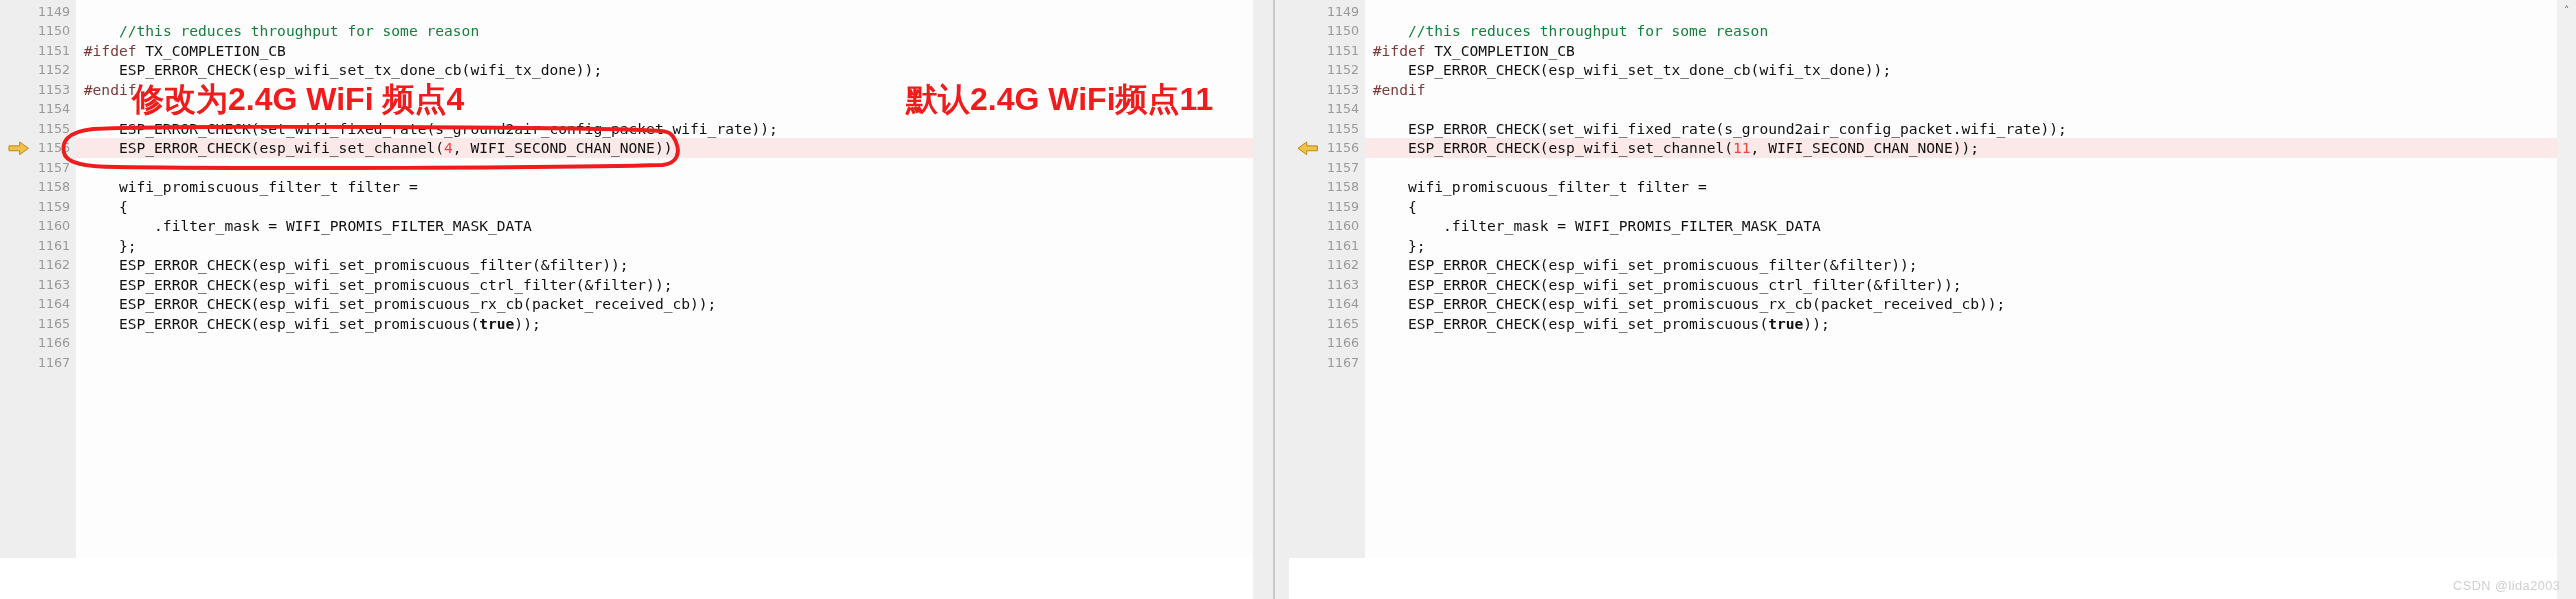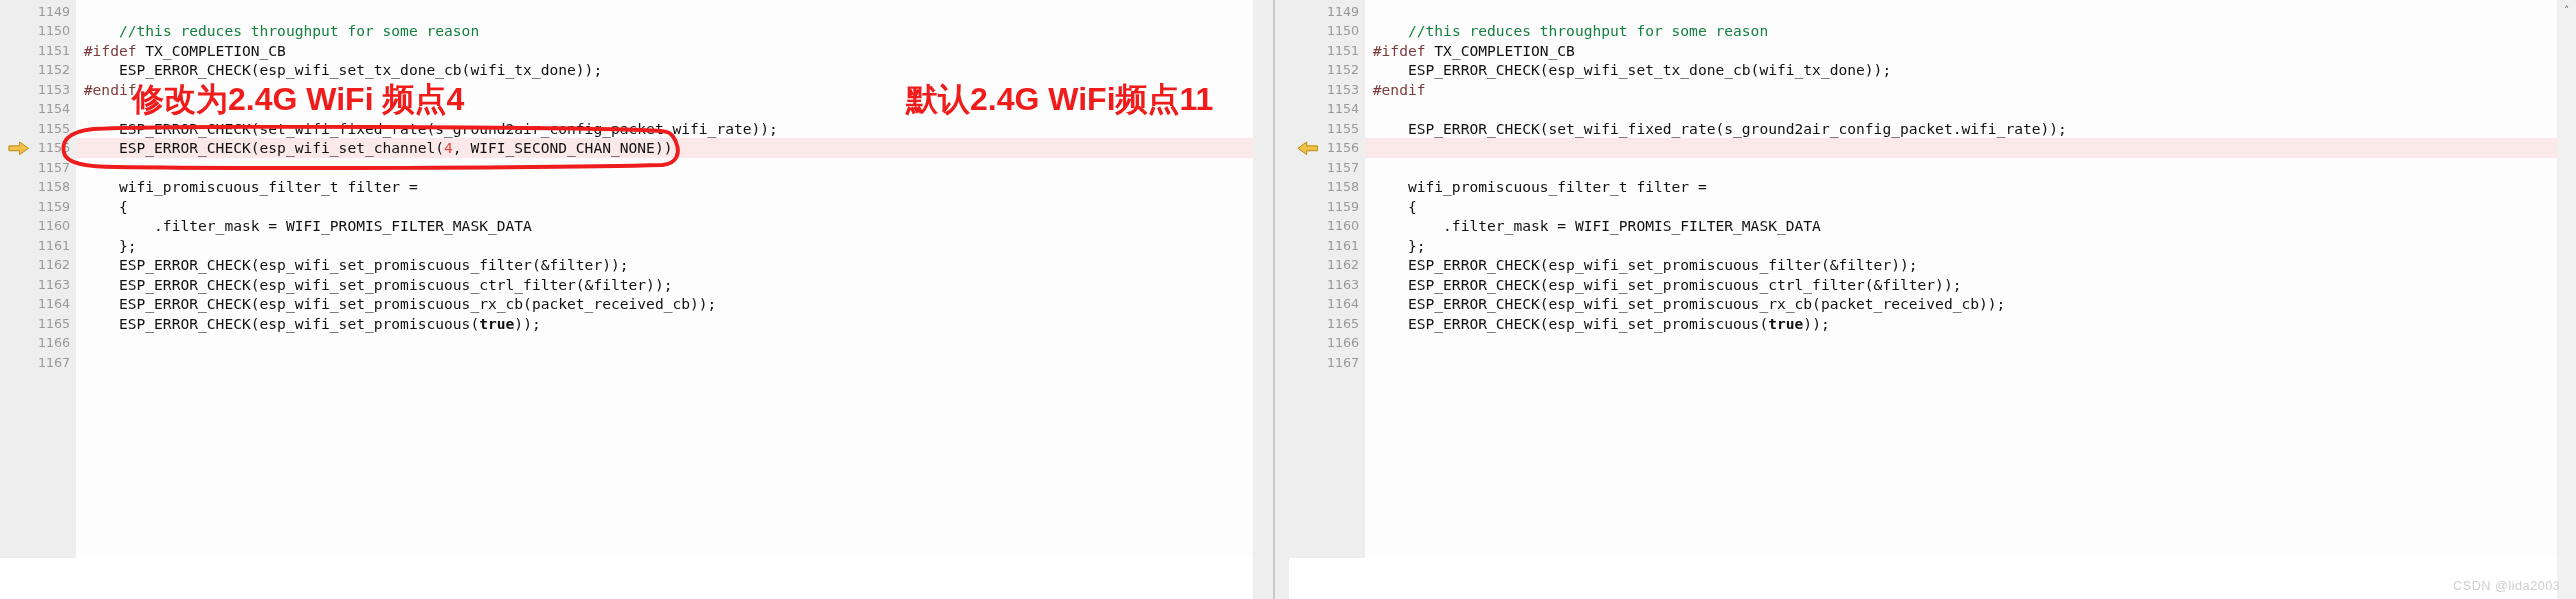--- a/index.html
+++ b/index.html
@@ -201,21 +201,21 @@
     <div class="code-area" id="right-code" style="padding-top: 1.9px;">
         <div class="row" style="top:0"><span class="ln">1149</span><span class="code-text"></span></div>
         <div class="row" style="top:0"><span class="ln">1150</span><span class="code-text"><span>    </span><span class="tok-comment">//this reduces throughput for some reason</span></span></div>
         <div class="row" style="top:0"><span class="ln">1151</span><span class="code-text"><span class="tok-pre">#ifdef</span><span> TX_COMPLETION_CB</span></span></div>
         <div class="row" style="top:0"><span class="ln">1152</span><span class="code-text"><span>    ESP_ERROR_CHECK(esp_wifi_set_tx_done_cb(wifi_tx_done));</span></span></div>
         <div class="row" style="top:0"><span class="ln">1153</span><span class="code-text"><span class="tok-pre">#endif</span></span></div>
         <div class="row" style="top:0"><span class="ln">1154</span><span class="code-text"></span></div>
         <div class="row" style="top:0"><span class="ln">1155</span><span class="code-text"><span>    ESP_ERROR_CHECK(set_wifi_fixed_rate(s_ground2air_config_packet.wifi_rate));</span></span></div>
         <div class="row highlight" style="top:0"><span class="ln">1156</span><svg class="arrow-marker" viewBox="0 0 22 15">
             <path d="M21 5 L10 5 L10 1 L1 7.5 L10 14 L10 10 L21 10 Z" fill="#f2c14a" stroke="#b8860b" stroke-width="1"></path>
-          </svg></div>
+          </svg><span class="code-text"><span>    ESP_ERROR_CHECK(esp_wifi_set_channel(</span><span class="tok-num">11</span><span>, WIFI_SECOND_CHAN_NONE));</span></span></div>
         <div class="row" style="top:0"><span class="ln">1157</span><span class="code-text"></span></div>
         <div class="row" style="top:0"><span class="ln">1158</span><span class="code-text"><span>    wifi_promiscuous_filter_t filter =</span></span></div>
         <div class="row" style="top:0"><span class="ln">1159</span><span class="code-text"><span>    {</span></span></div>
         <div class="row" style="top:0"><span class="ln">1160</span><span class="code-text"><span>        .filter_mask = WIFI_PROMIS_FILTER_MASK_DATA</span></span></div>
         <div class="row" style="top:0"><span class="ln">1161</span><span class="code-text"><span>    };</span></span></div>
         <div class="row" style="top:0"><span class="ln">1162</span><span class="code-text"><span>    ESP_ERROR_CHECK(esp_wifi_set_promiscuous_filter(&amp;filter));</span></span></div>
         <div class="row" style="top:0"><span class="ln">1163</span><span class="code-text"><span>    ESP_ERROR_CHECK(esp_wifi_set_promiscuous_ctrl_filter(&amp;filter));</span></span></div>
         <div class="row" style="top:0"><span class="ln">1164</span><span class="code-text"><span>    ESP_ERROR_CHECK(esp_wifi_set_promiscuous_rx_cb(packet_received_cb));</span></span></div>
         <div class="row" style="top:0"><span class="ln">1165</span><span class="code-text"><span>    ESP_ERROR_CHECK(esp_wifi_set_promiscuous(</span><span class="tok-kw">true</span><span>));</span></span></div>
         <div class="row" style="top:0"><span class="ln">1166</span><span class="code-text"></span></div>

